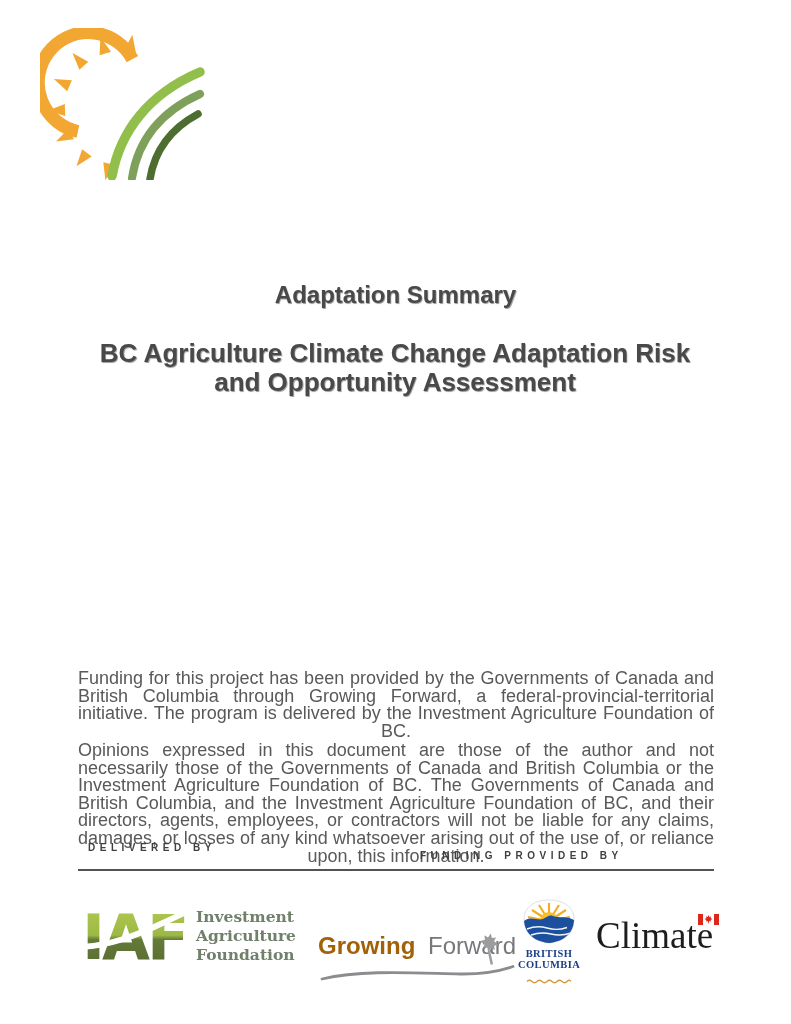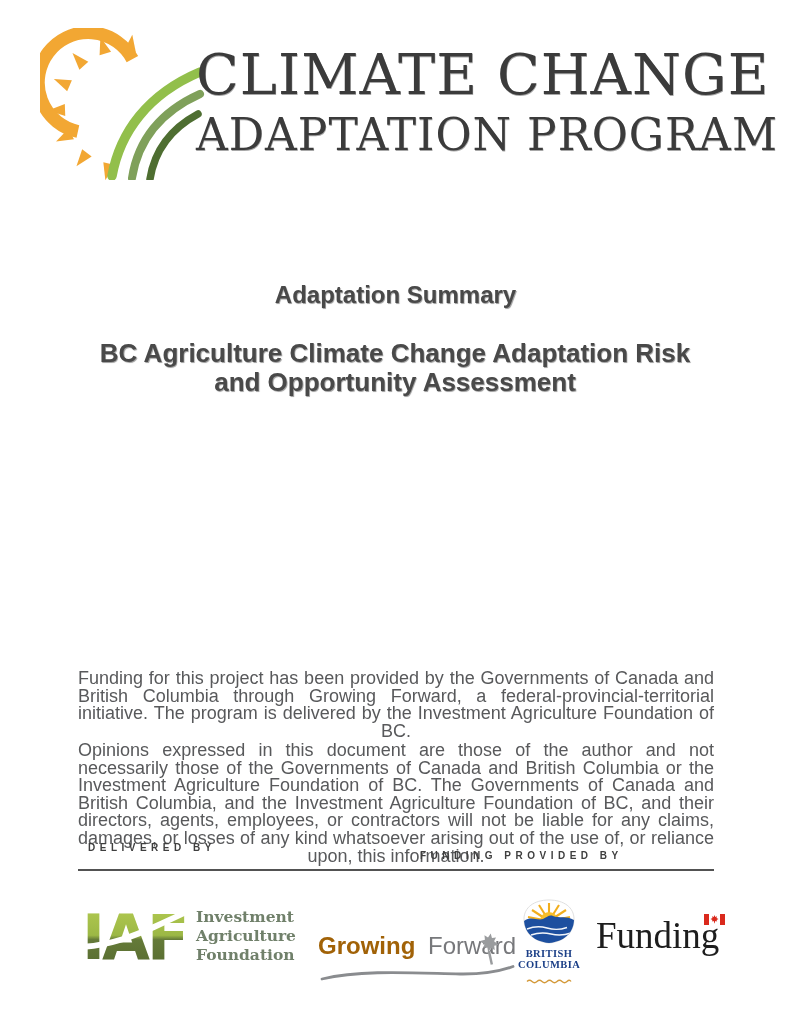--- a/index.html
+++ b/index.html
@@ -86,24 +86,20 @@
         <polygon points="-6,-57 6,-57 0,-74" transform="rotate(-167)"></polygon>
       </g>
 
       <path d="M92.4,31.1 A50,50 0 1 0 37.9,103.5" fill="none" stroke="#F2A733" stroke-width="13"></path>
 
       <path d="M72,148 C80,104 108,66 160,44" fill="none" stroke="#92BF4B" stroke-width="9.5" stroke-linecap="round"></path>
       <path d="M92,150 C98,112 120,84 160,66" fill="none" stroke="#7FA05A" stroke-width="8" stroke-linecap="round"></path>
       <path d="M110,151 C115,120 132,100 158,86" fill="none" stroke="#4E6E31" stroke-width="7.5" stroke-linecap="round"></path>
     </svg>
   </div>
-  <div class="wordmark">
-    <div class="wm1">CLIMATE CHANGE</div>
-    <div class="wm2">ADAPTATION PROGRAM</div>
-  </div>
 
   <div class="h-exec">Adaptation Summary</div>
   <div class="h-sub">BC Agriculture Climate Change Adaptation Risk and Opportunity Assessment</div>
 
   <p class="para para-1">Funding for this project has been provided by the Governments of Canada and British Columbia through Growing Forward, a federal-provincial-territorial initiative. The program is delivered by the Investment Agriculture Foundation of BC.</p>
   <p class="para para-2">Opinions expressed in this document are those of the author and not necessarily those of the Governments of Canada and British Columbia or the Investment Agriculture Foundation of BC. The Governments of Canada and British Columbia, and the Investment Agriculture Foundation of BC, and their directors, agents, employees, or contractors will not be liable for any claims, damages, or losses of any kind whatsoever arising out of the use of, or reliance upon, this information.</p>
 
   <div class="label-delivered">DELIVERED BY</div>
   <div class="label-funding">FUNDING PROVIDED BY</div>
   <div class="footer-rule"></div>
@@ -170,21 +166,21 @@
       <div>BRITISH</div>
       <div>COLUMBIA</div>
     </div>
     <svg class="bc-wave" width="46" height="6" viewBox="0 0 46 6">
       <path d="M1,3.5 Q3.5,1 6,3.5 T11,3.5 T16,3.5 T21,3.5 T26,3.5 T31,3.5 T36,3.5 T41,3.5 T45,3.5" stroke="#D49A3A" stroke-width="1.3" fill="none"></path>
     </svg>
   </div>
 
   <div class="canada-logo">
     <span class="canada-word">
-      <span>Funding</span>
+      <span>Climate</span>
       <svg class="canada-flag" width="21" height="11" viewBox="0 0 21 11">
         <rect x="0" y="0" width="5" height="11" fill="#DA291C"></rect>
         <rect x="16" y="0" width="5" height="11" fill="#DA291C"></rect>
         <polygon fill="#DA291C" points="10.5,1 11.3,2.9 13,2.3 12.5,4 14.5,5.1 12.6,6 13.1,7.6 11.3,7.1 10.5,9.8 9.7,7.1 7.9,7.6 8.4,6 6.5,5.1 8.5,4 8,2.3 9.7,2.9"></polygon>
       </svg>
     </span>
   </div>
 
 </div>
 

